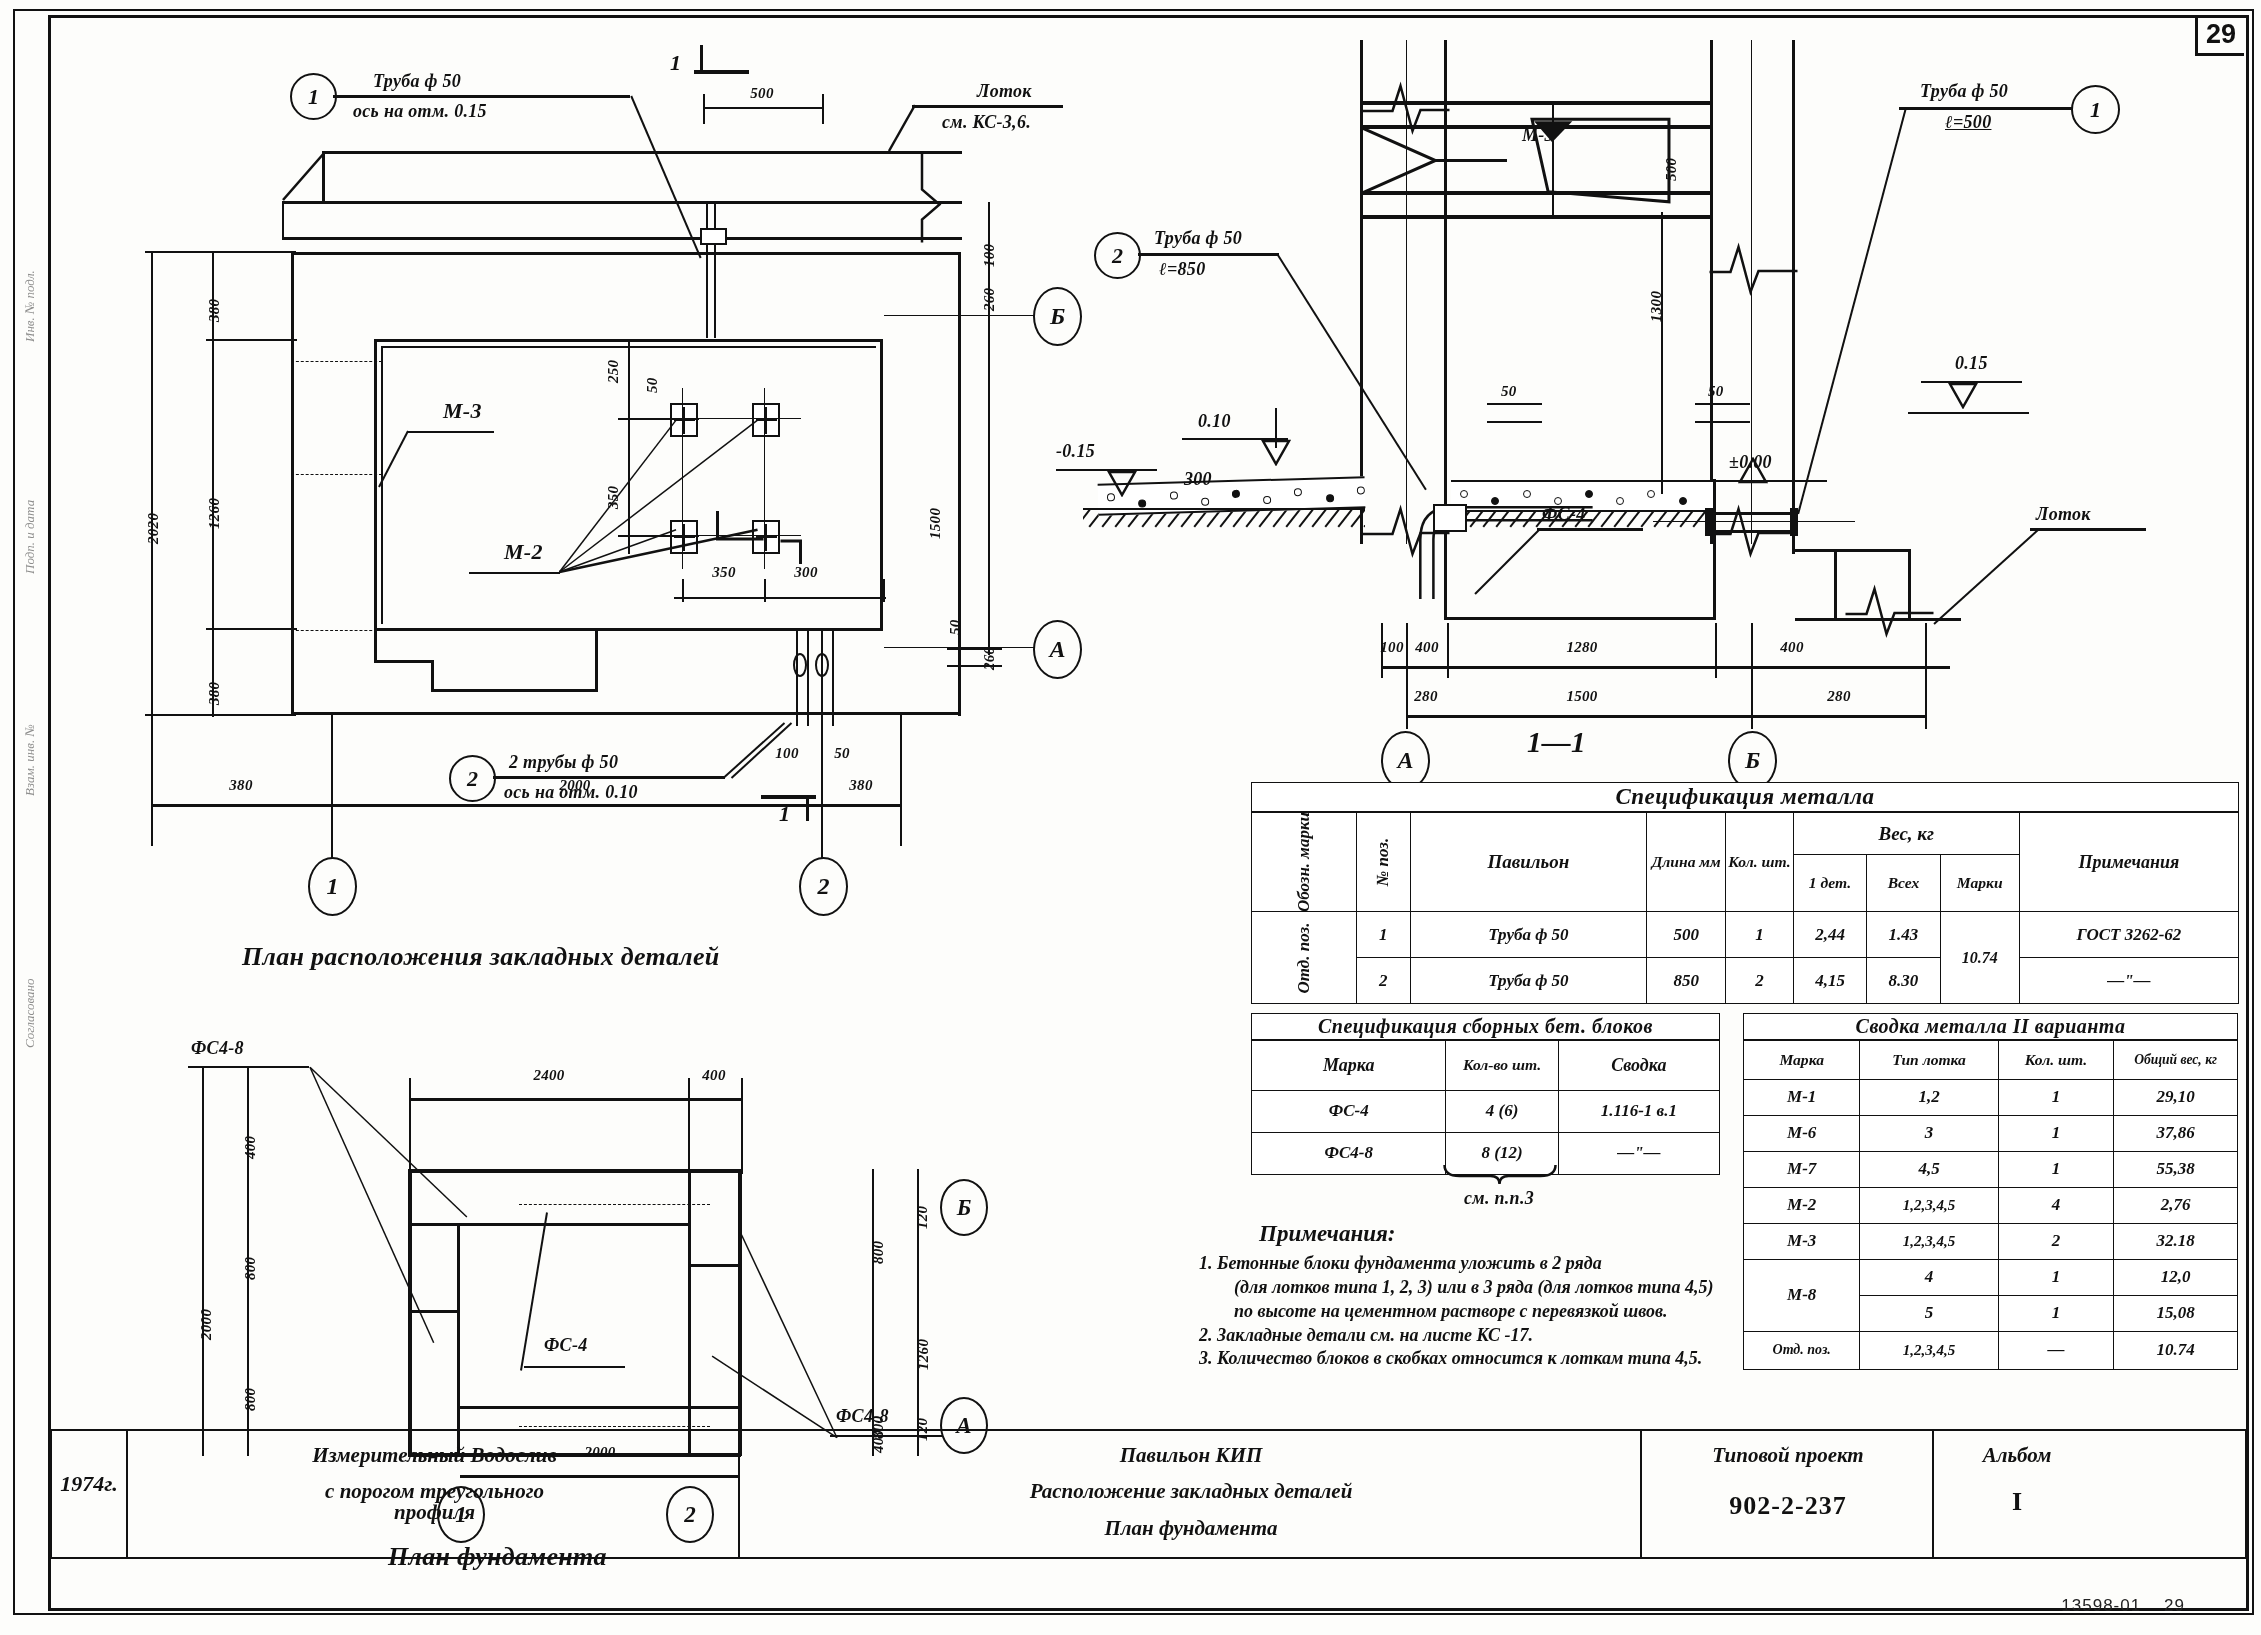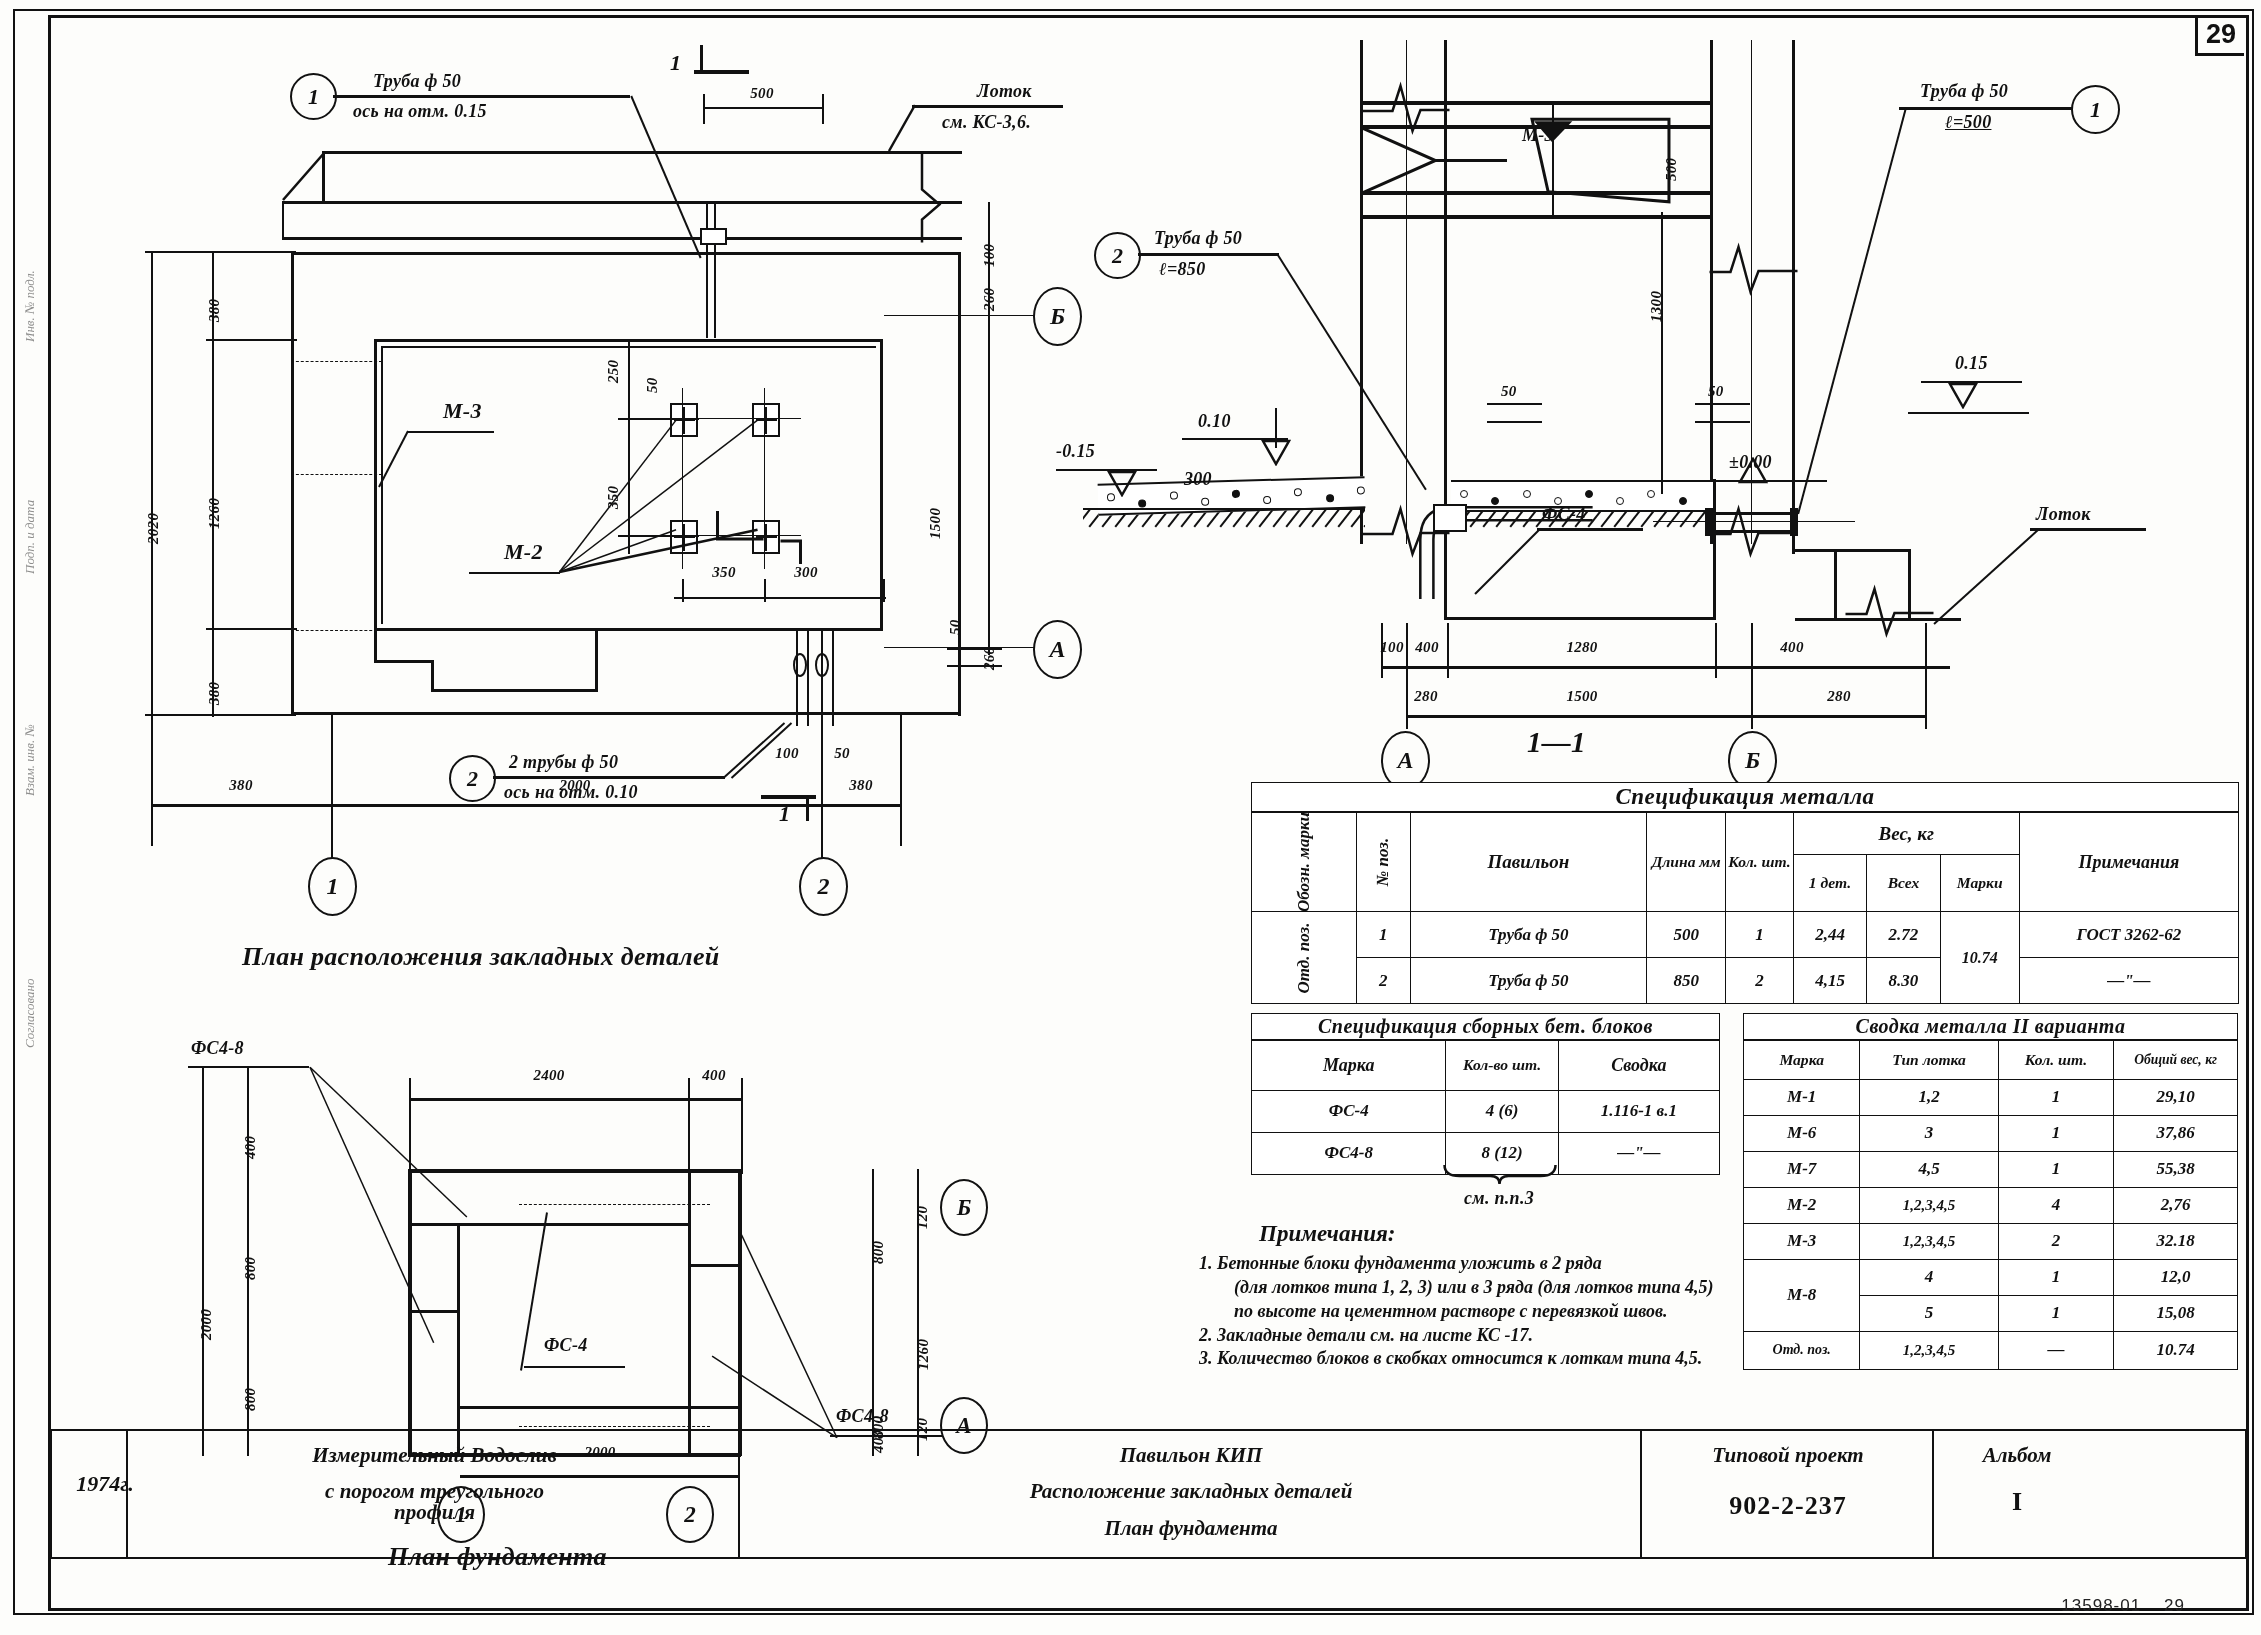--- a/index.html
+++ b/index.html
@@ -633,21 +633,21 @@
       <td class="hd" style="width:71px;">Всех</td>
       <td class="hd" style="width:76px;">Марки</td>
     </tr>
     <tr style="height:46px;">
       <td class="vtxt" rowspan="2"><span>Отд. поз.</span></td>
       <td>1</td>
       <td>Труба ф 50</td>
       <td>500</td>
       <td>1</td>
       <td>2,44</td>
-      <td>2.72</td>
+      <td>1.43</td>
       <td rowspan="2" style="font-size:16px;">10.74</td>
       <td>ГОСТ 3262-62</td>
     </tr>
     <tr style="height:46px;">
       <td>2</td>
       <td>Труба ф 50</td>
       <td>850</td>
       <td>2</td>
       <td>4,15</td>
       <td>8.30</td>
@@ -760,21 +760,21 @@
       <span class="n">2.</span>
       <span>Закладные детали см. на листе  КС -17.</span>
     </div>
     <div class="li">
       <span class="n">3.</span>
       <span>Количество блоков в скобках относится к лоткам типа 4,5.</span>
     </div>
   </div>
 
   <div id="titleblock">
-    <div class="cell" style="left:0;width:74px;border-left:none;padding-left:32px;">
+    <div class="cell" style="left:0;width:74px;border-left:none;">
       <div class="tbtext" style="top:40px;font-size:22px;">1974г.</div>
     </div>
     <div class="cell" style="left:74px;width:613px;">
       <div class="tbtext" style="top:12px;font-size:21px;">Измерительный Водослив</div>
       <div class="tbtext" style="top:48px;font-size:21px;">с порогом треугольного</div>
       <div class="tbtext" style="top:69px;font-size:21px;">профиля</div>
     </div>
     <div class="cell" style="left:686px;width:902px;">
       <div class="tbtext" style="top:12px;font-size:21px;">Павильон КИП</div>
       <div class="tbtext" style="top:48px;font-size:21px;">Расположение закладных деталей</div>

